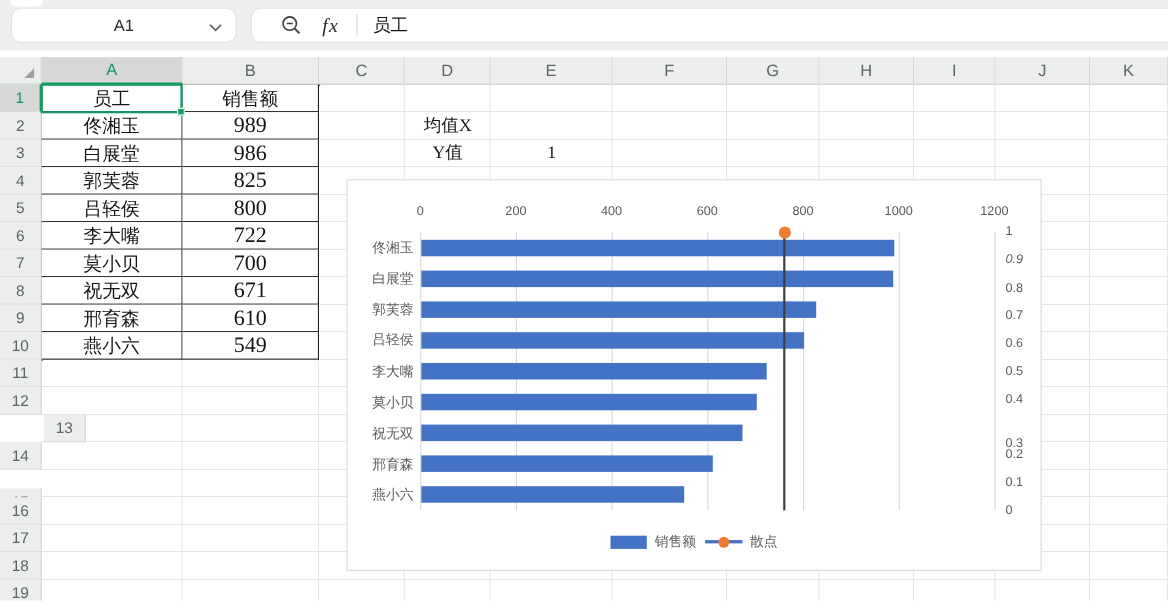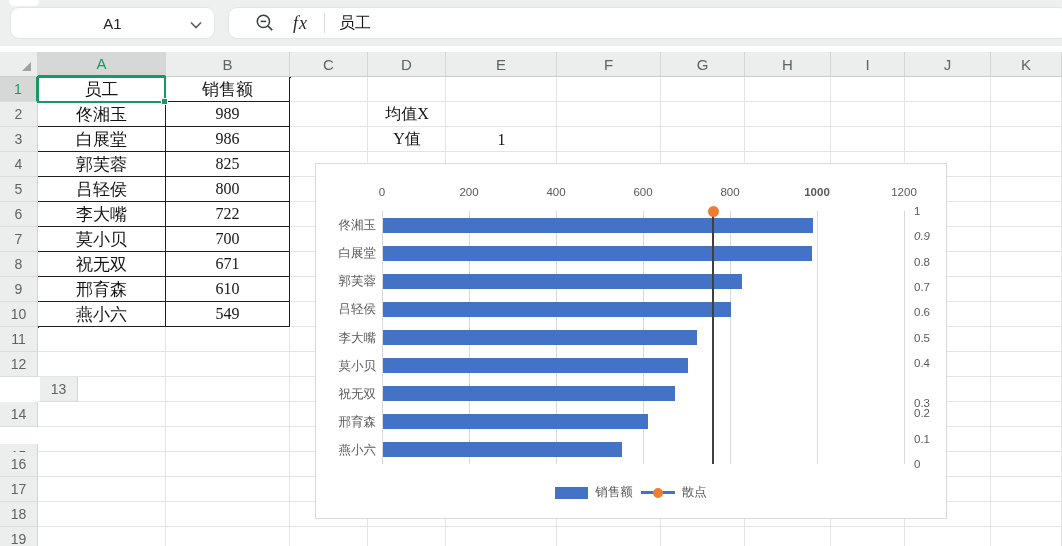--- a/index.html
+++ b/index.html
@@ -42,21 +42,21 @@
   .grid-bg { position:absolute; left:38px; top:77px; right:0; bottom:0; background:
              repeating-linear-gradient(180deg, #fff 0px, #fff 24px, #E4E6E5 24px, #E4E6E5 25px); }
   .vline { position:absolute; top:77px; bottom:0; width:1px; background:#E4E6E5; }
 
   
   .dtable { position:absolute; left:38px; top:77px; width:253px; border-top:1px solid #1f1f1f;
             border-left:1px solid #1f1f1f; background:#fff; }
   .tcell { position:absolute; height:25px; border-right:1px solid #1f1f1f; border-bottom:1px solid #1f1f1f;
            display:flex; align-items:center; justify-content:center; background:#fff;
            font-family:"Liberation Serif","DejaVu Serif",serif; font-size:17px; color:#141414; }
-  .tcell.num { font-size:16px; }
+  .tcell.num { font-size:20px; }
 
   .stat-cell { position:absolute; height:25px; display:flex; align-items:center; justify-content:center;
                font-family:"Liberation Serif","DejaVu Serif",serif; font-size:16px; color:#141414; }
 
   .sel-box { position:absolute; left:37px; top:76px; width:129px; height:27px;
              border:2.5px solid #149A62; pointer-events:none; }
   .sel-handle { position:absolute; right:-4px; bottom:-4px; width:7px; height:7px;
                 background:#149A62; border:1px solid #fff; }
 
   
@@ -197,21 +197,21 @@
       <div class="c-xtick" style="left: 36px; top: 22px;">0</div>
       <div class="c-gridline" style="left: 152.5px; top: 47px; height: 253px;"></div>
       <div class="c-xtick" style="left: 123px; top: 22px;">200</div>
       <div class="c-gridline" style="left: 239.5px; top: 47px; height: 253px;"></div>
       <div class="c-xtick" style="left: 210px; top: 22px;">400</div>
       <div class="c-gridline" style="left: 326.5px; top: 47px; height: 253px;"></div>
       <div class="c-xtick" style="left: 297px; top: 22px;">600</div>
       <div class="c-gridline" style="left: 413.5px; top: 47px; height: 253px;"></div>
       <div class="c-xtick" style="left: 384px; top: 22px;">800</div>
       <div class="c-gridline" style="left: 500.5px; top: 47px; height: 253px;"></div>
-      <div class="c-xtick" style="left: 471px; top: 22px; font-weight: bold;">1000</div>
+      <div class="c-xtick" style="left: 471px; top: 22px;">1000</div>
       <div class="c-gridline" style="left: 587.5px; top: 47px; height: 253px;"></div>
       <div class="c-xtick" style="left: 558px; top: 22px;">1200</div>
       <div class="c-cat" style="width: 60px; top: 53.0556px;">佟湘玉</div>
       <div class="c-bar" style="left: 67px; top: 53.5556px; width: 430.215px; height: 15px; background: rgb(68, 114, 196);"></div>
       <div class="c-cat" style="width: 60px; top: 81.1667px;">白展堂</div>
       <div class="c-bar" style="left: 67px; top: 81.6667px; width: 428.91px; height: 15px; background: rgb(68, 114, 196);"></div>
       <div class="c-cat" style="width: 60px; top: 109.278px;">郭芙蓉</div>
       <div class="c-bar" style="left: 67px; top: 109.778px; width: 358.875px; height: 15px; background: rgb(68, 114, 196);"></div>
       <div class="c-cat" style="width: 60px; top: 137.389px;">吕轻侯</div>
       <div class="c-bar" style="left: 67px; top: 137.889px; width: 348px; height: 15px; background: rgb(68, 114, 196);"></div>

